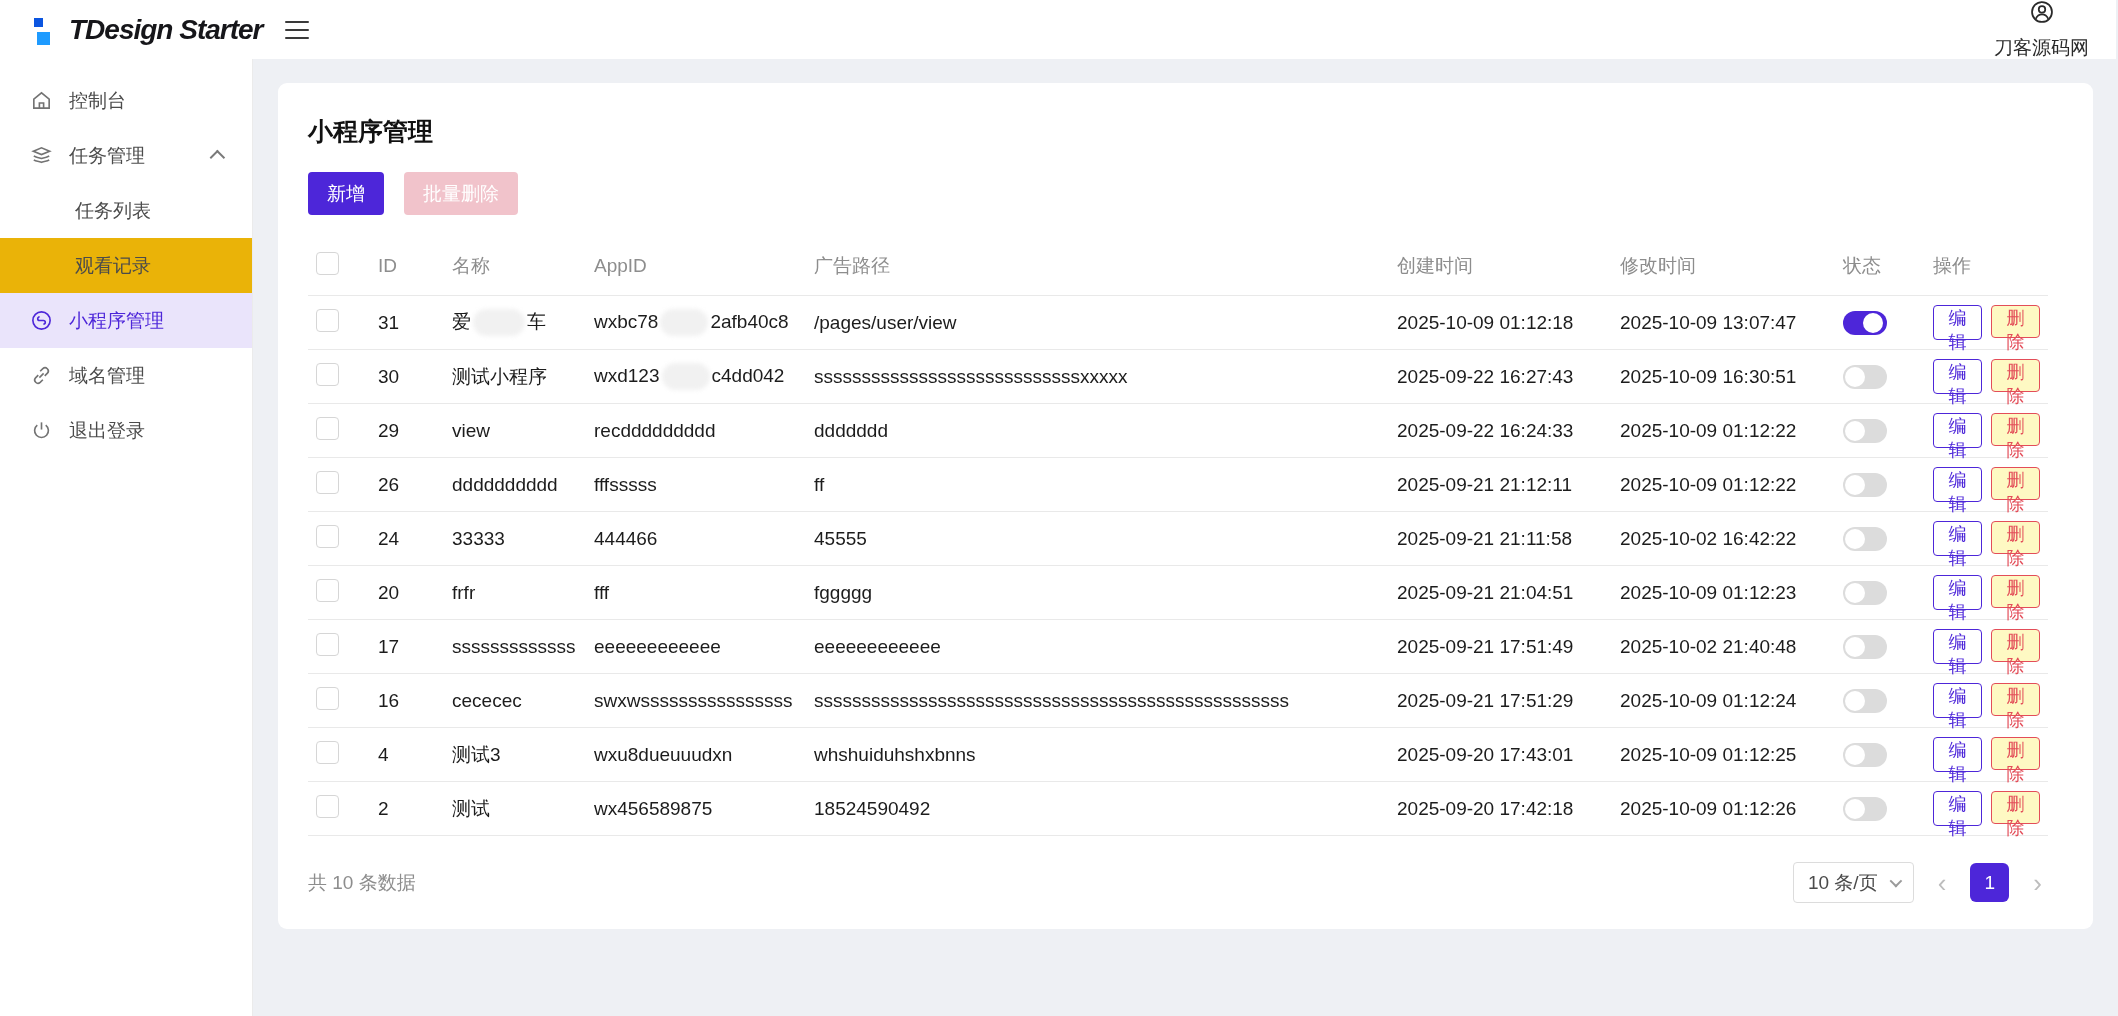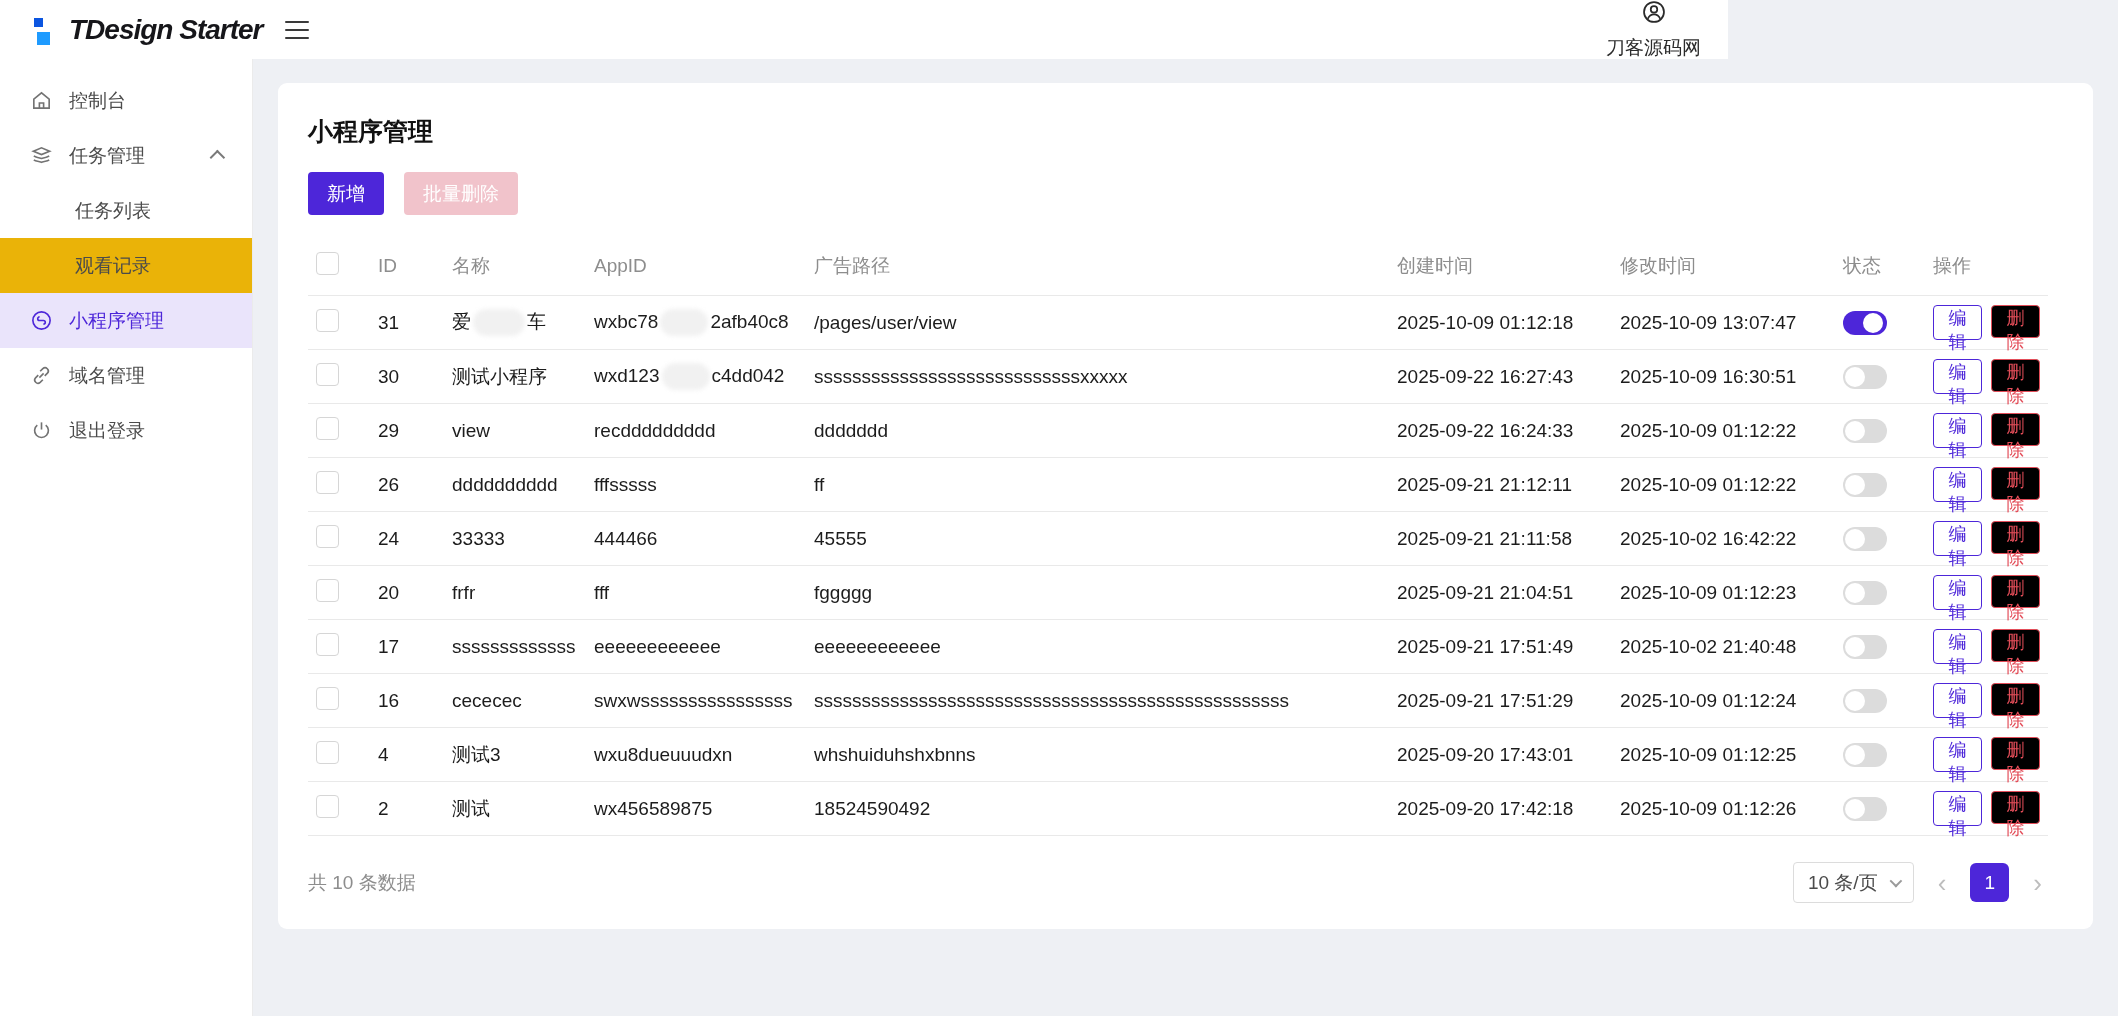--- a/index.html
+++ b/index.html
@@ -1,21 +1,21 @@
 <!DOCTYPE html>
 <html><head>
 <meta charset="utf-8">
 <style>
   * { margin:0; padding:0; box-sizing:border-box; }
   html,body { width:2118px; height:1016px; overflow:hidden;
     font-family:"Liberation Sans","DejaVu Sans",sans-serif;
     background:#eef0f4; color:#181818; }
 
   
-  .topbar { position:fixed; top:0; left:0; width:1728px; height:59px;
+  .topbar { position:fixed; top:0; left:0; width:2116px; height:59px;
     background:#fff; display:flex; align-items:center; justify-content:space-between;
     padding:0 27px; z-index:10; }
   .topbar-left { display:flex; align-items:center; gap:16px; }
   .logo-mark { position:relative; width:26px; height:34px; }
   .logo-sq-sm { position:absolute; left:7px; top:5px; width:9px; height:9px; background:#0b55e0; }
   .logo-sq-lg { position:absolute; left:10px; top:19px; width:13px; height:13px; background:#1e9bff; }
   .brand { font-size:28px; font-weight:bold; font-style:italic; letter-spacing:-1px; color:#16161a; }
   .hamburger { width:24px; height:18px; display:flex; flex-direction:column; justify-content:space-between; cursor:pointer; margin-left:6px; }
   .hamburger i { display:block; height:2px; background:#3a3a3a; border-radius:1px; }
   .topbar-right { display:flex; align-items:center; gap:10px; font-size:19px; color:#2a2a2a; cursor:pointer;flex-direction:column; }
@@ -54,21 +54,21 @@
     border-radius:14px; filter:blur(2px); margin:0 2px; }
   .mask-name { width:52px; }
   .mask-appid { width:48px; }
   .toggle { width:44px; height:24px; border-radius:12px; background:#dcdcdc; position:relative; cursor:pointer; }
   .toggle .knob { position:absolute; top:2px; left:2px; width:20px; height:20px; border-radius:50%; background:#fff; }
   .toggle.on { background:#4d26d9; }
   .toggle.on .knob { left:auto; right:4px; }
   .ops { display:flex; gap:9px; }
   .btn-edit { border:1px solid #4d26d9; color:#4d26d9; background:#fff; border-radius:4px;
     height:35px; padding:0 9px; font-size:18px; cursor:pointer; font-family:inherit; }
-  .btn-delete { border:1px solid #e34d59; color:#e34d59; background:#000000; border-radius:4px;
+  .btn-delete { border:1px solid #e34d59; color:#e34d59; background:#fef9c3; border-radius:4px;
     height:33px; padding:0 9px; font-size:18px; cursor:pointer; font-family:inherit; }
 
   
   .table-footer { display:flex; justify-content:space-between; align-items:center; margin-top:26px; width:1740px; }
   .total { color:#8d8d8d; font-size:19px; }
   .pager { display:flex; align-items:center; gap:18px; }
   .page-size { display:flex; align-items:center; gap:12px; border:1px solid #dcdcdc; border-radius:4px;
     height:41px; padding:0 14px; font-size:19px; color:#4b4b4b; cursor:pointer; background:#fff; }
   .chev-down { width:9px; height:9px; border-right:2px solid #9a9a9a; border-bottom:2px solid #9a9a9a;
     transform:rotate(45deg) translateY(-2px); }

